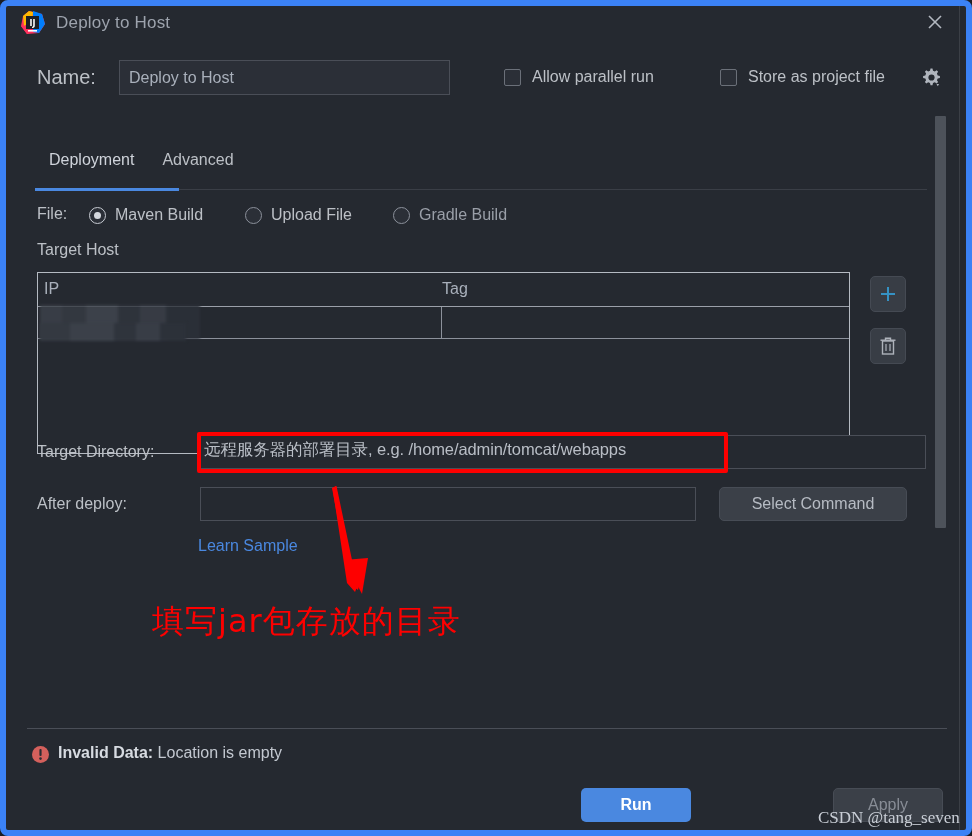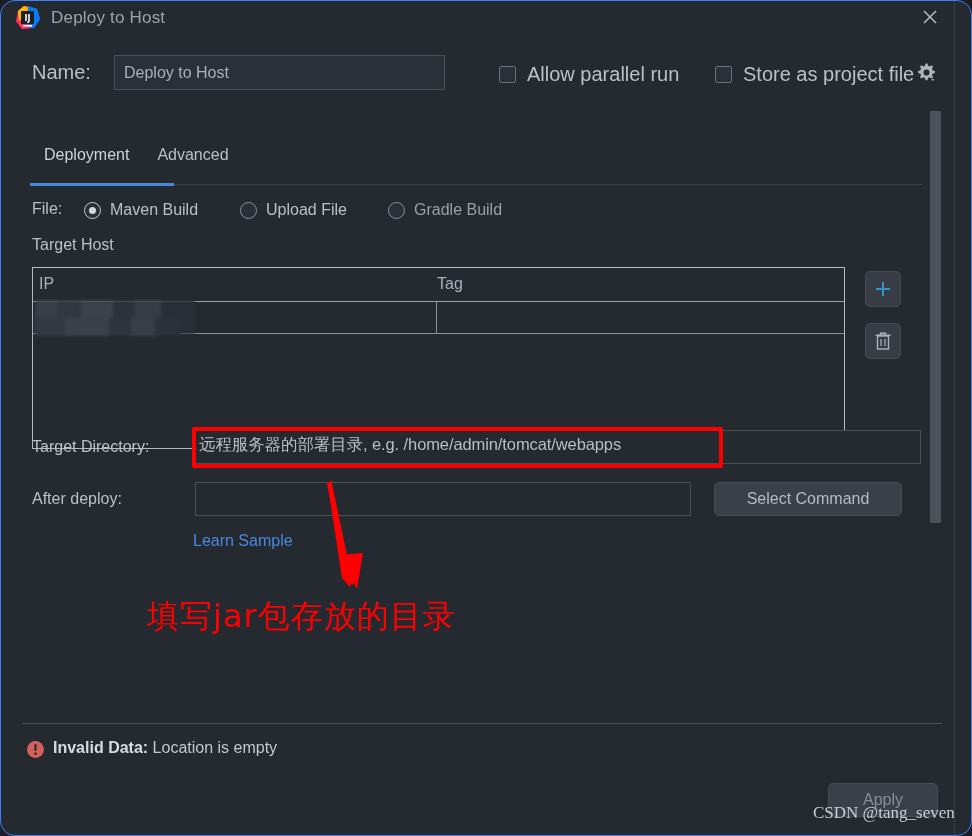--- a/index.html
+++ b/index.html
@@ -7,22 +7,22 @@
     margin: 0; padding: 0;
     width: 972px; height: 836px;
     background: #1b1d23;
     font-family: "Liberation Sans", "DejaVu Sans", sans-serif;
     overflow: hidden;
   }
   #root {
     position: relative;
     width: 972px; height: 836px;
     background: #252930;
-    border: 1px solid #3b82f6;
-    border-radius: 15px;
+    border: 6px solid #3b82f6;
+    border-radius: 8px;
     overflow: hidden;
   }
   
   .titlebar {
     position: absolute; left: 0; top: 0; width: 972px; height: 34px;
     display: flex; align-items: center;
   }
   .ij-logo {
     position: absolute; left: 14px; top: 4px; width: 26px; height: 26px;
   }
@@ -48,21 +48,21 @@
     color: #a9b0bb; font-size: 16px;
     padding: 0 9px; outline: none;
     font-family: "Liberation Sans", sans-serif;
   }
   
   .chk-wrap { position: absolute; display: flex; align-items: center; cursor: pointer; }
   .chk-box {
     width: 17px; height: 17px; border: 1px solid #6b7079;
     background: #2b2f37; border-radius: 2px;
   }
-  .chk-label { margin-left: 11px; font-size: 20px; color: #bcc0c6; }
+  .chk-label { margin-left: 11px; font-size: 16px; color: #bcc0c6; }
   .gear-icon { position: absolute; left: 914px; top: 61px; width: 22px; height: 22px; cursor: pointer; }
   
   .tabs { position: absolute; left: 29px; top: 145px; display: flex; }
   .tab {
     font-size: 16px; color: #bcc0c6; padding: 0 14px 12px 14px;
     cursor: pointer;
   }
   .tab.active { color: #cfd3da; }
   .tab-underline {
     position: absolute; left: 29px; top: 182px; width: 144px; height: 3px;
@@ -348,17 +348,18 @@
       <circle cx="9.5" cy="9.5" r="8.5" fill="#d4605c"></circle>
       <rect x="8.4" y="4" width="2.2" height="7" rx="1" fill="#2a2d33"></rect>
       <circle cx="9.5" cy="13.6" r="1.3" fill="#2a2d33"></circle>
     </svg>
   </div>
   <div class="err-text">
     <b>Invalid Data:</b> 
     <span>Location is empty</span>
   </div>
 
+  <button class="btn-run">Run</button>
   <div class="btn-grey btn-apply">Apply</div>
 
   <div class="watermark">CSDN @tang_seven</div>
 
 </div>
 
 </body></html>

